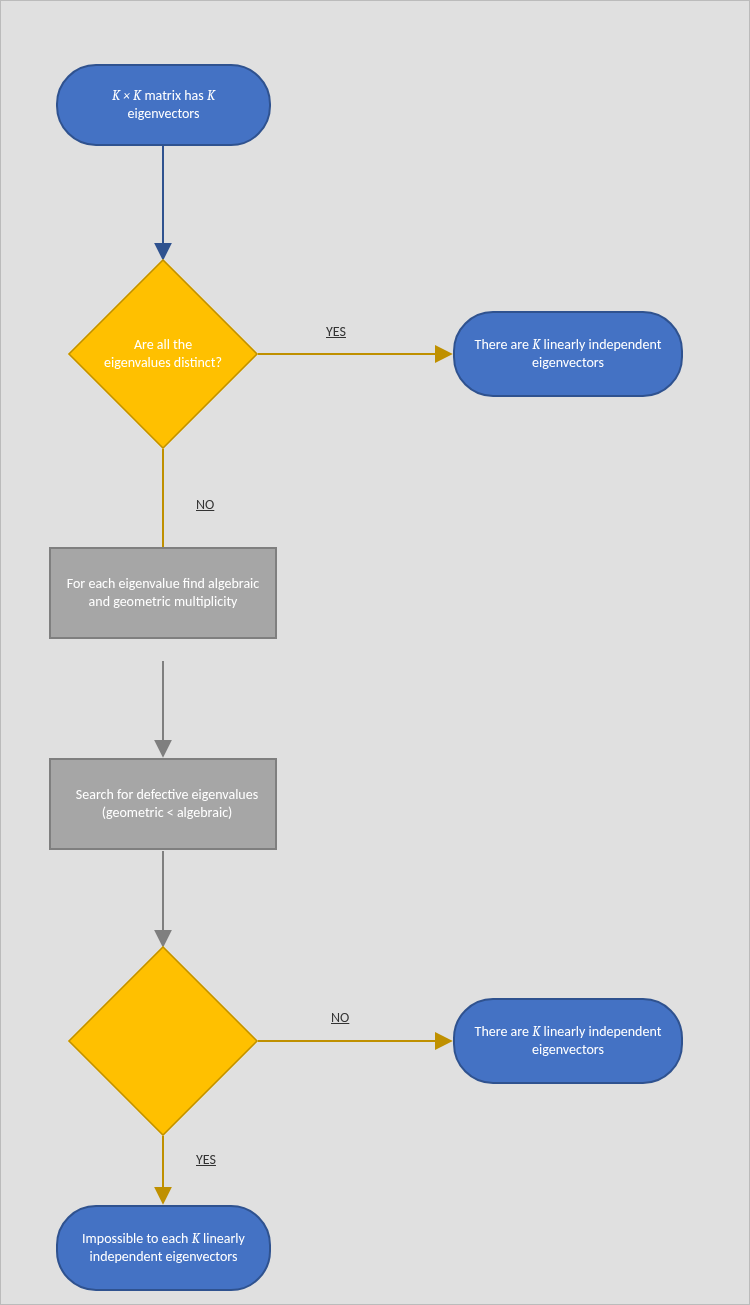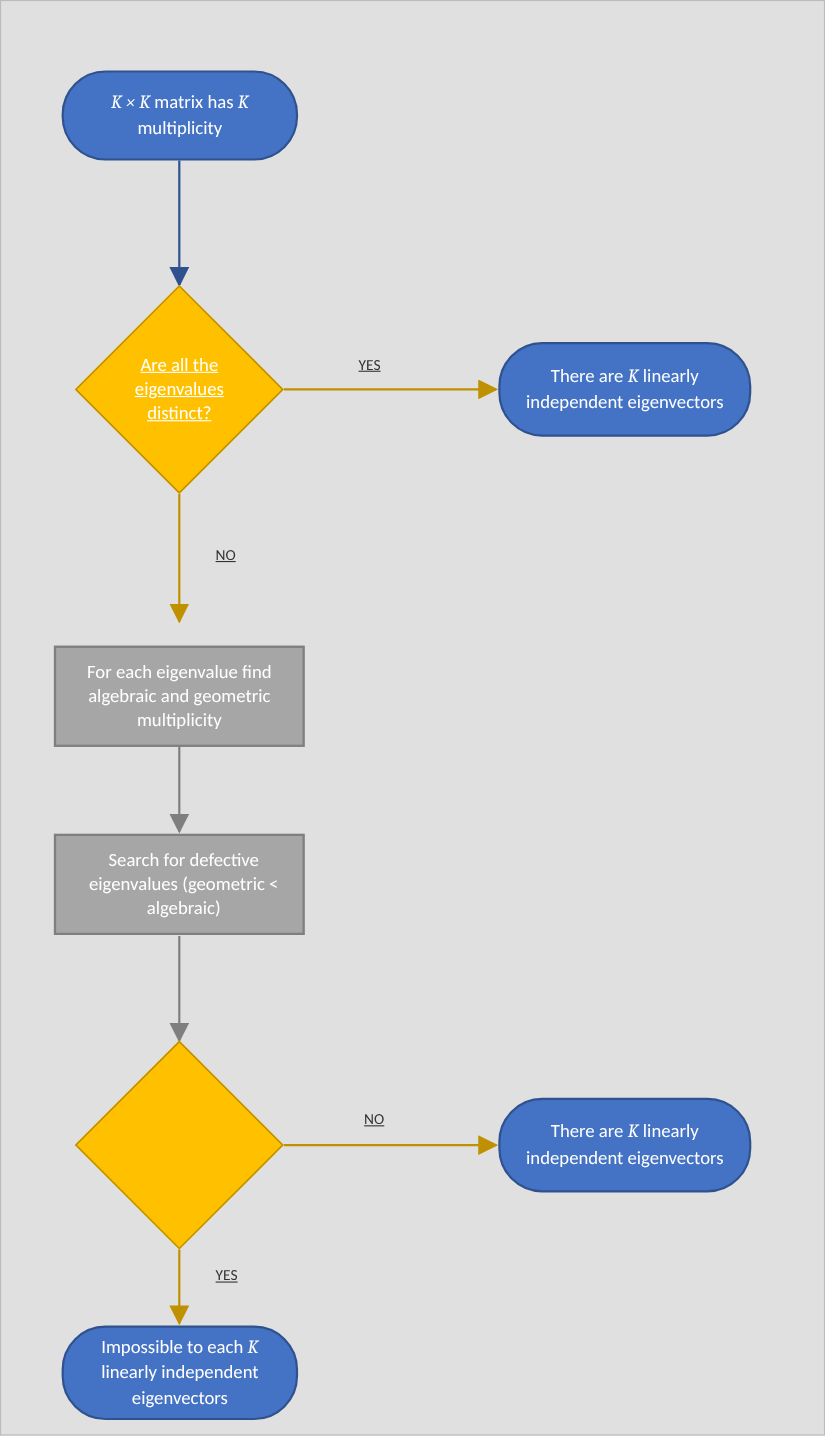--- a/index.html
+++ b/index.html
@@ -17,21 +17,21 @@
     background: #e0e0e0;
     border: 1px solid #bbb;
   }
   .node {
     position: absolute;
     display: flex;
     align-items: center;
     justify-content: center;
     text-align: center;
     color: #fff;
-    font-size: 17px;
+    font-size: 14px;
     line-height: 1.3;
     padding: 8px 14px;
   }
   .terminator {
     background: #4472c4;
     border: 2px solid #2f528f;
     border-radius: 40px;
   }
   .process {
     background: #a6a6a6;
@@ -97,40 +97,40 @@
 
     <line x1="162" y1="850" x2="162" y2="945" stroke="#7f7f7f" stroke-width="2" marker-end="url(#ah-gray)"></line>
 
     <line x1="257" y1="1040" x2="450" y2="1040" stroke="#bf9000" stroke-width="2" marker-end="url(#ah-gold)"></line>
 
     <line x1="162" y1="1135" x2="162" y2="1202" stroke="#bf9000" stroke-width="2" marker-end="url(#ah-gold)"></line>
   </svg>
 
   <div class="node terminator" style="left:55px; top:63px; width:215px; height:82px;">
     <span>
-      <span class="math-k">K × K</span><span> matrix has </span><span class="math-k">K</span><br><span> multiplicity</span>
+      <span class="math-k">K × K</span><span> matrix has </span><span class="math-k">K</span><br><span> eigenvectors</span>
     </span>
   </div>
 
-  <div class="node decision" style="left:67px; top:258px;text-decoration:underline;">
+  <div class="node decision" style="left:67px; top:258px;">
     <div class="diamond-bg"></div>
     <div class="diamond-text">Are all the eigenvalues distinct?</div>
   </div>
 
   <div class="edge-label" style="left:325px; top:322px;">YES</div>
 
   <div class="node terminator" style="left:452px; top:310px; width:230px; height:86px;">
     <span>
       <span>There are </span><span class="math-k">K</span><span> linearly independent eigenvectors</span>
     </span>
   </div>
 
   <div class="edge-label" style="left:195px; top:495px;">NO</div>
 
-  <div class="node process" style="left:48px; top:586px; width:228px; height:92px;">
+  <div class="node process" style="left:48px; top:546px; width:228px; height:92px;">
     <span>For each eigenvalue find algebraic and geometric multiplicity</span>
   </div>
 
   <div class="node process" style="left:48px; top:757px; width:228px; height:92px;padding-left:22px;">
     <span>Search for defective eigenvalues (geometric &lt; algebraic)</span>
   </div>
 
   <div class="node decision" style="left:67px; top:945px;">
     <div class="diamond-bg"></div>
   </div>

